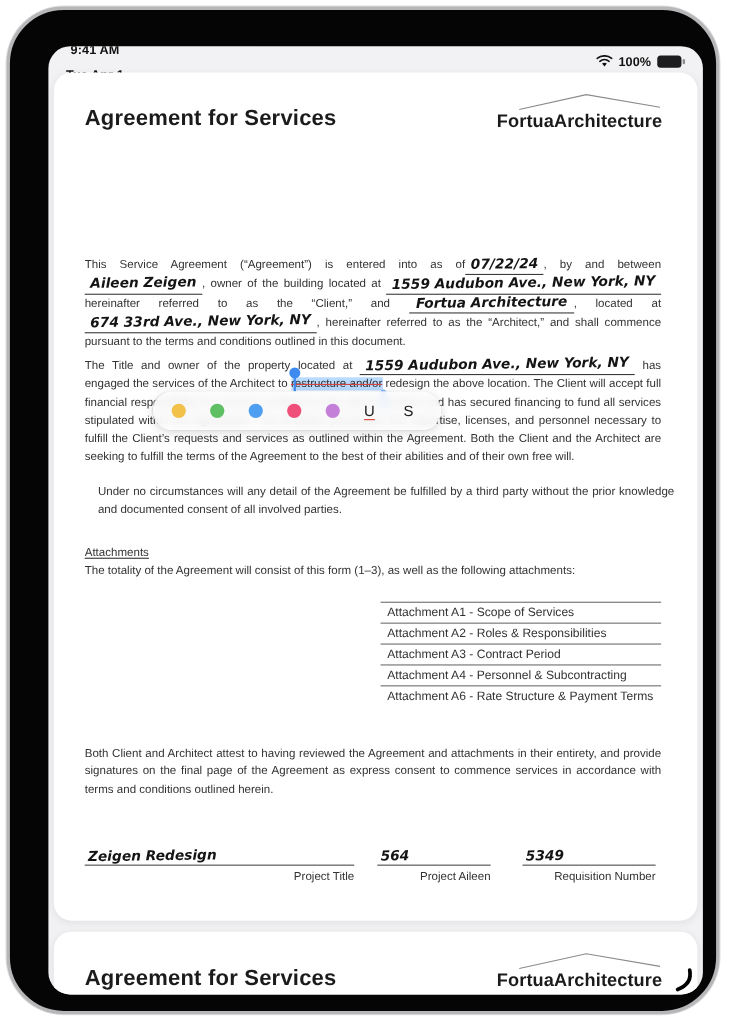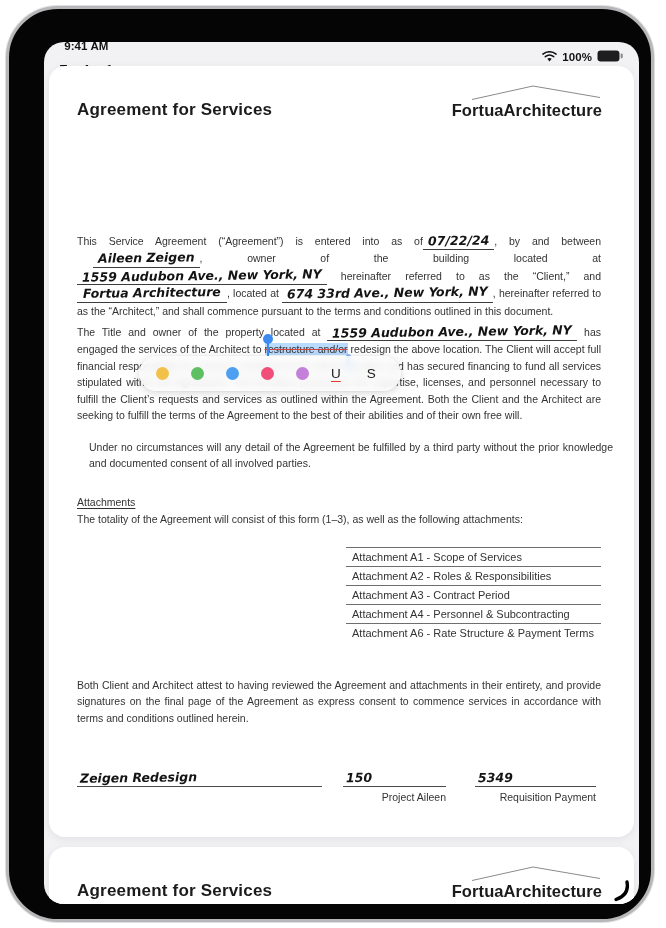--- a/index.html
+++ b/index.html
@@ -30,21 +30,21 @@
   .page {
     position:absolute; left:5px; width:585px; background:#ffffff;
     border-radius:16px; box-shadow:0 2px 8px rgba(0,0,0,0.07);
   }
   .page1 { top:24px; height:771px; }
   .page2 { top:805px; height:150px; }
   .p-header {
     position:absolute; top:18px; left:28px; right:32px;
     display:flex; justify-content:space-between; align-items:flex-end;
   }
-  .doc-title { font-size:17px; font-weight:700; color:#1b1b1b; letter-spacing:0.2px; }
+  .doc-title { font-size:20px; font-weight:700; color:#1b1b1b; letter-spacing:0.2px; }
   .logo { position:relative; padding-top:17px; }
   .logo svg { position:absolute; top:0; right:0; }
   .logo-name { font-size:16.5px; font-weight:700; color:#1b1b1b; letter-spacing:0.1px; }
   
   .doc-text {
     font-size:10.5px; line-height:16.4px; color:#333333;
     text-align:justify; margin:0;
   }
   .para1 { position:absolute; top:167px; left:28px; width:524px; }
   .para2 { position:absolute; top:258px; left:28px; width:524px; }
@@ -55,21 +55,21 @@
   
   .blank {
     display:inline-block; border-bottom:1.2px solid #3c3c3c;
     text-align:center; padding:0 5px; vertical-align:baseline;
   }
   .hand {
     font-family:"DejaVu Sans", sans-serif; font-style:italic; font-weight:700;
     font-size:12.5px; line-height:13px; color:#141414;
     display:inline-block; transform:rotate(-0.8deg); white-space:nowrap;
   }
-  .b-date { min-width:56px; }  .b-name { min-width:82px;margin-left:16px; }
+  .b-date { min-width:56px; }  .b-name { min-width:82px; }
   .b-addr1 { min-width:228px; } .b-firm { min-width:140px; }
   .b-addr2 { min-width:190px; } .b-addr3 { min-width:228px; }
   
   .sel-wrap { position:relative; background:#B9DBFF; }
   .sel-text { text-decoration:line-through; text-decoration-color:#D6443C; text-decoration-thickness:1.4px; }
   .handle-start {
     position:absolute; left:-2px; top:-9px; width:10px; height:10px;
     border-radius:50%; background:#3D8AF0; z-index:2;
   }
   .handle-start::after {
@@ -173,32 +173,33 @@
         <div class="attach-row">Attachment A6 - Rate Structure &amp; Payment Terms</div>
       </div>
 
       <p class="doc-text closing">Both Client and Architect attest to having reviewed the Agreement and attachments in their entirety, and provide signatures on the final page of the Agreement as express consent to commence services in accordance with terms and conditions outlined herein.</p>
 
       <div class="fields">
         <div class="field f1">
           <span class="field-value">
               <span class="hand">Zeigen Redesign</span>
             </span>
+          <span class="field-label">Project Title</span>
         </div>
         <div class="field f2">
           <span class="field-value">
-              <span class="hand">150</span>
+              <span class="hand">564</span>
             </span>
           <span class="field-label">Project Aileen</span>
         </div>
         <div class="field f3">
           <span class="field-value">
               <span class="hand">5349</span>
             </span>
-          <span class="field-label">Requisition Payment</span>
+          <span class="field-label">Requisition Number</span>
         </div>
       </div>
 
       <div class="fmt-toolbar">
         <span class="swatch" style="background: rgb(242, 193, 74);"></span>
         <span class="swatch" style="background: rgb(95, 191, 99);"></span>
         <span class="swatch" style="background: rgb(78, 159, 242);"></span>
         <span class="swatch" style="background: rgb(239, 79, 120);"></span>
         <span class="swatch" style="background: rgb(196, 127, 217);"></span>
         <span class="fmt-btn u">U</span>

